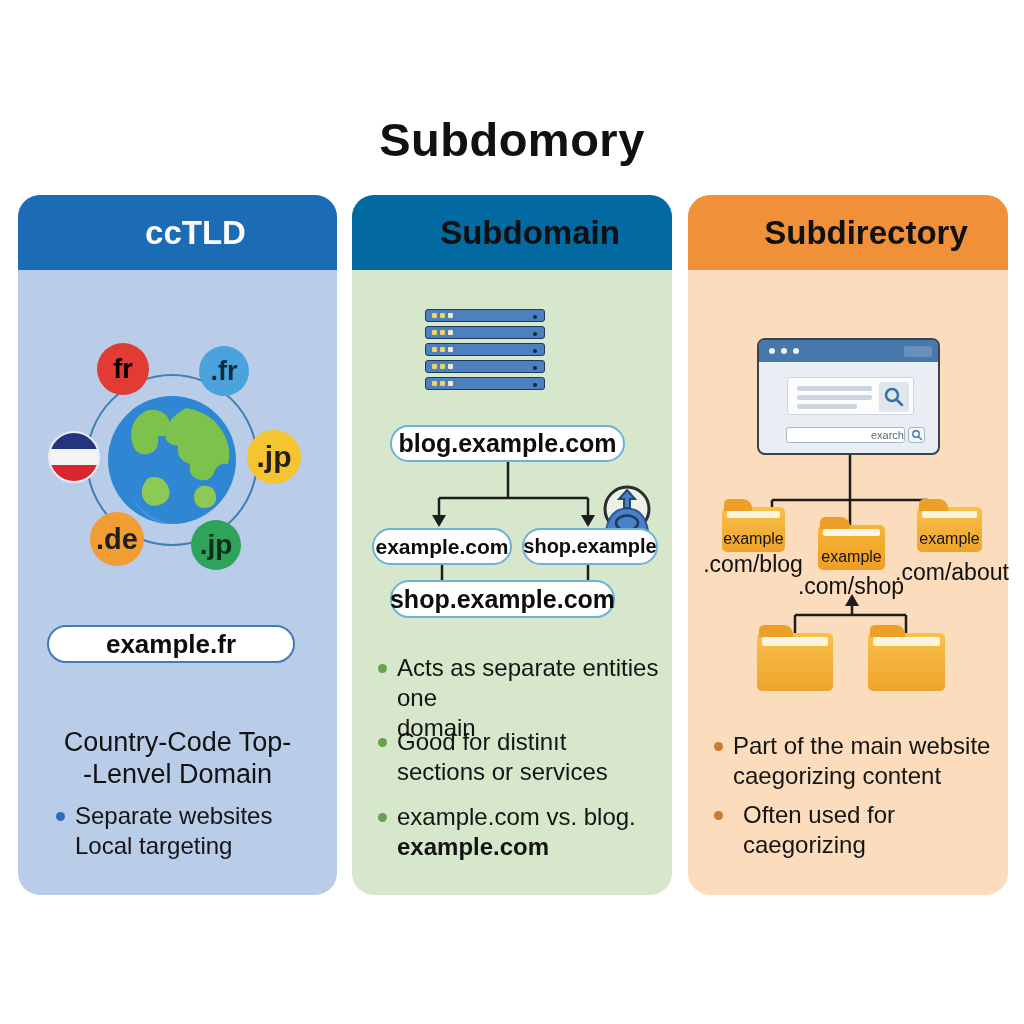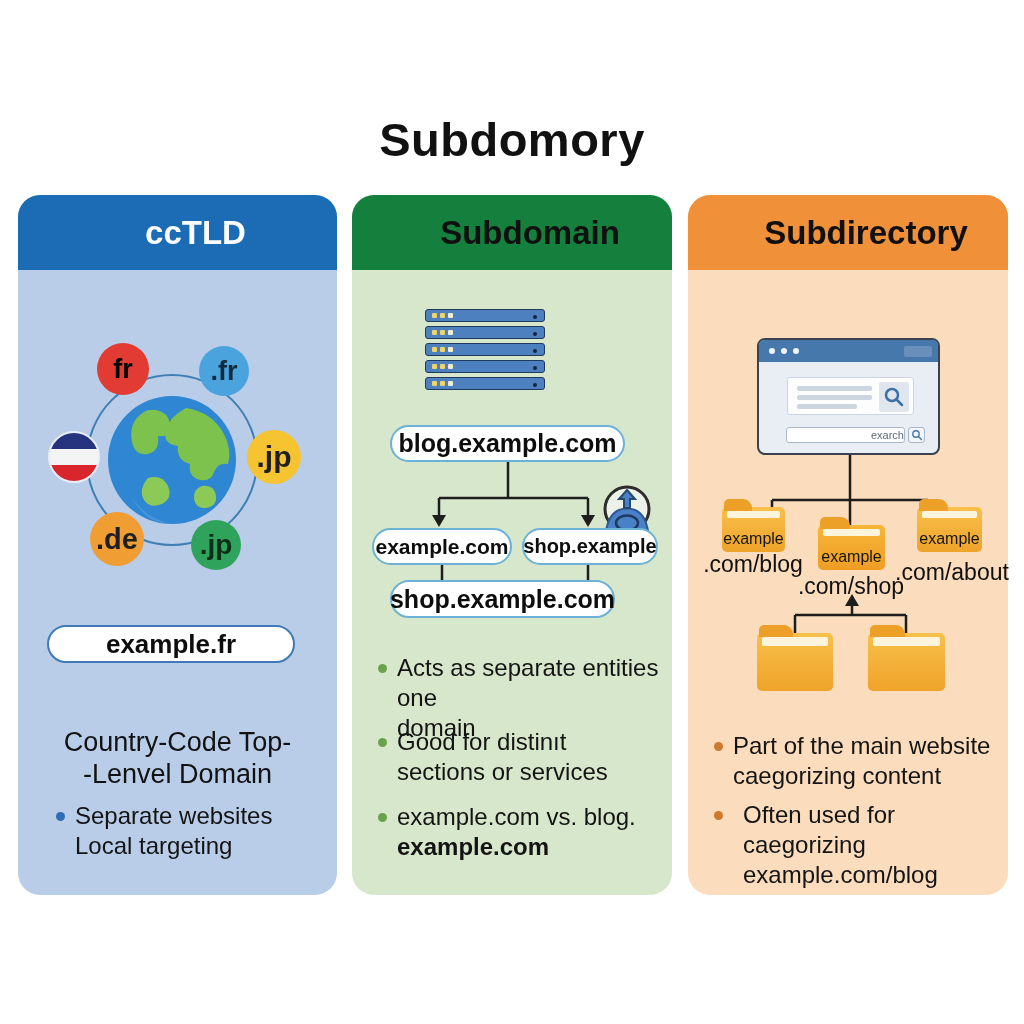--- a/index.html
+++ b/index.html
@@ -16,21 +16,21 @@
   .col { position:absolute; top:195px; height:700px; border-radius:22px; }
   .col-cctld       { left:18px;  width:319px; background:#b9cde8; }
   .col-subdomain   { left:352px; width:320px; background:#d7e7cb; }
   .col-subdirectory{ left:688px; width:320px; background:#fbdcbc; }
   .col-header {
     position:absolute; top:0; left:0; right:0; height:75px;
     border-radius:22px 22px 0 0; display:flex; align-items:center; justify-content:center;
     font-size:33px; font-weight:bold;padding-left:36px;
   }
   .col-cctld .col-header        { background:#1b6cb5; color:#fbfbfb; }
-  .col-subdomain .col-header    { background:#15803d; color:#101010; }
+  .col-subdomain .col-header    { background:#0369a1; color:#101010; }
   .col-subdirectory .col-header { background:#f09038; color:#101010; }
 
   
   .pill {
     position:absolute; background:#fff; border-radius:22px;
     display:flex; align-items:center; justify-content:center;
     font-weight:bold; color:#0d0d0d; z-index:3;
   }
   .pill-blue  { border:2px solid #3e7bb6; }
   .pill-teal  { border:2px solid #6cb2d6;text-align:center; }
@@ -346,18 +346,17 @@
       <span class="dot dot-orange"></span>
       <div>
         <div>Part of the main website</div>
         <div>caegorizing content</div>
       </div>
     </div>
     <div class="bullet" style="left:26px; top:605px;gap:20px;">
       <span class="dot dot-orange"></span>
       <div>
         <div>Often used for caegorizing</div>
-        <div>example.com/blog</div>
       </div>
     </div>
   </div>
 
 </div>
 
 </body></html>

